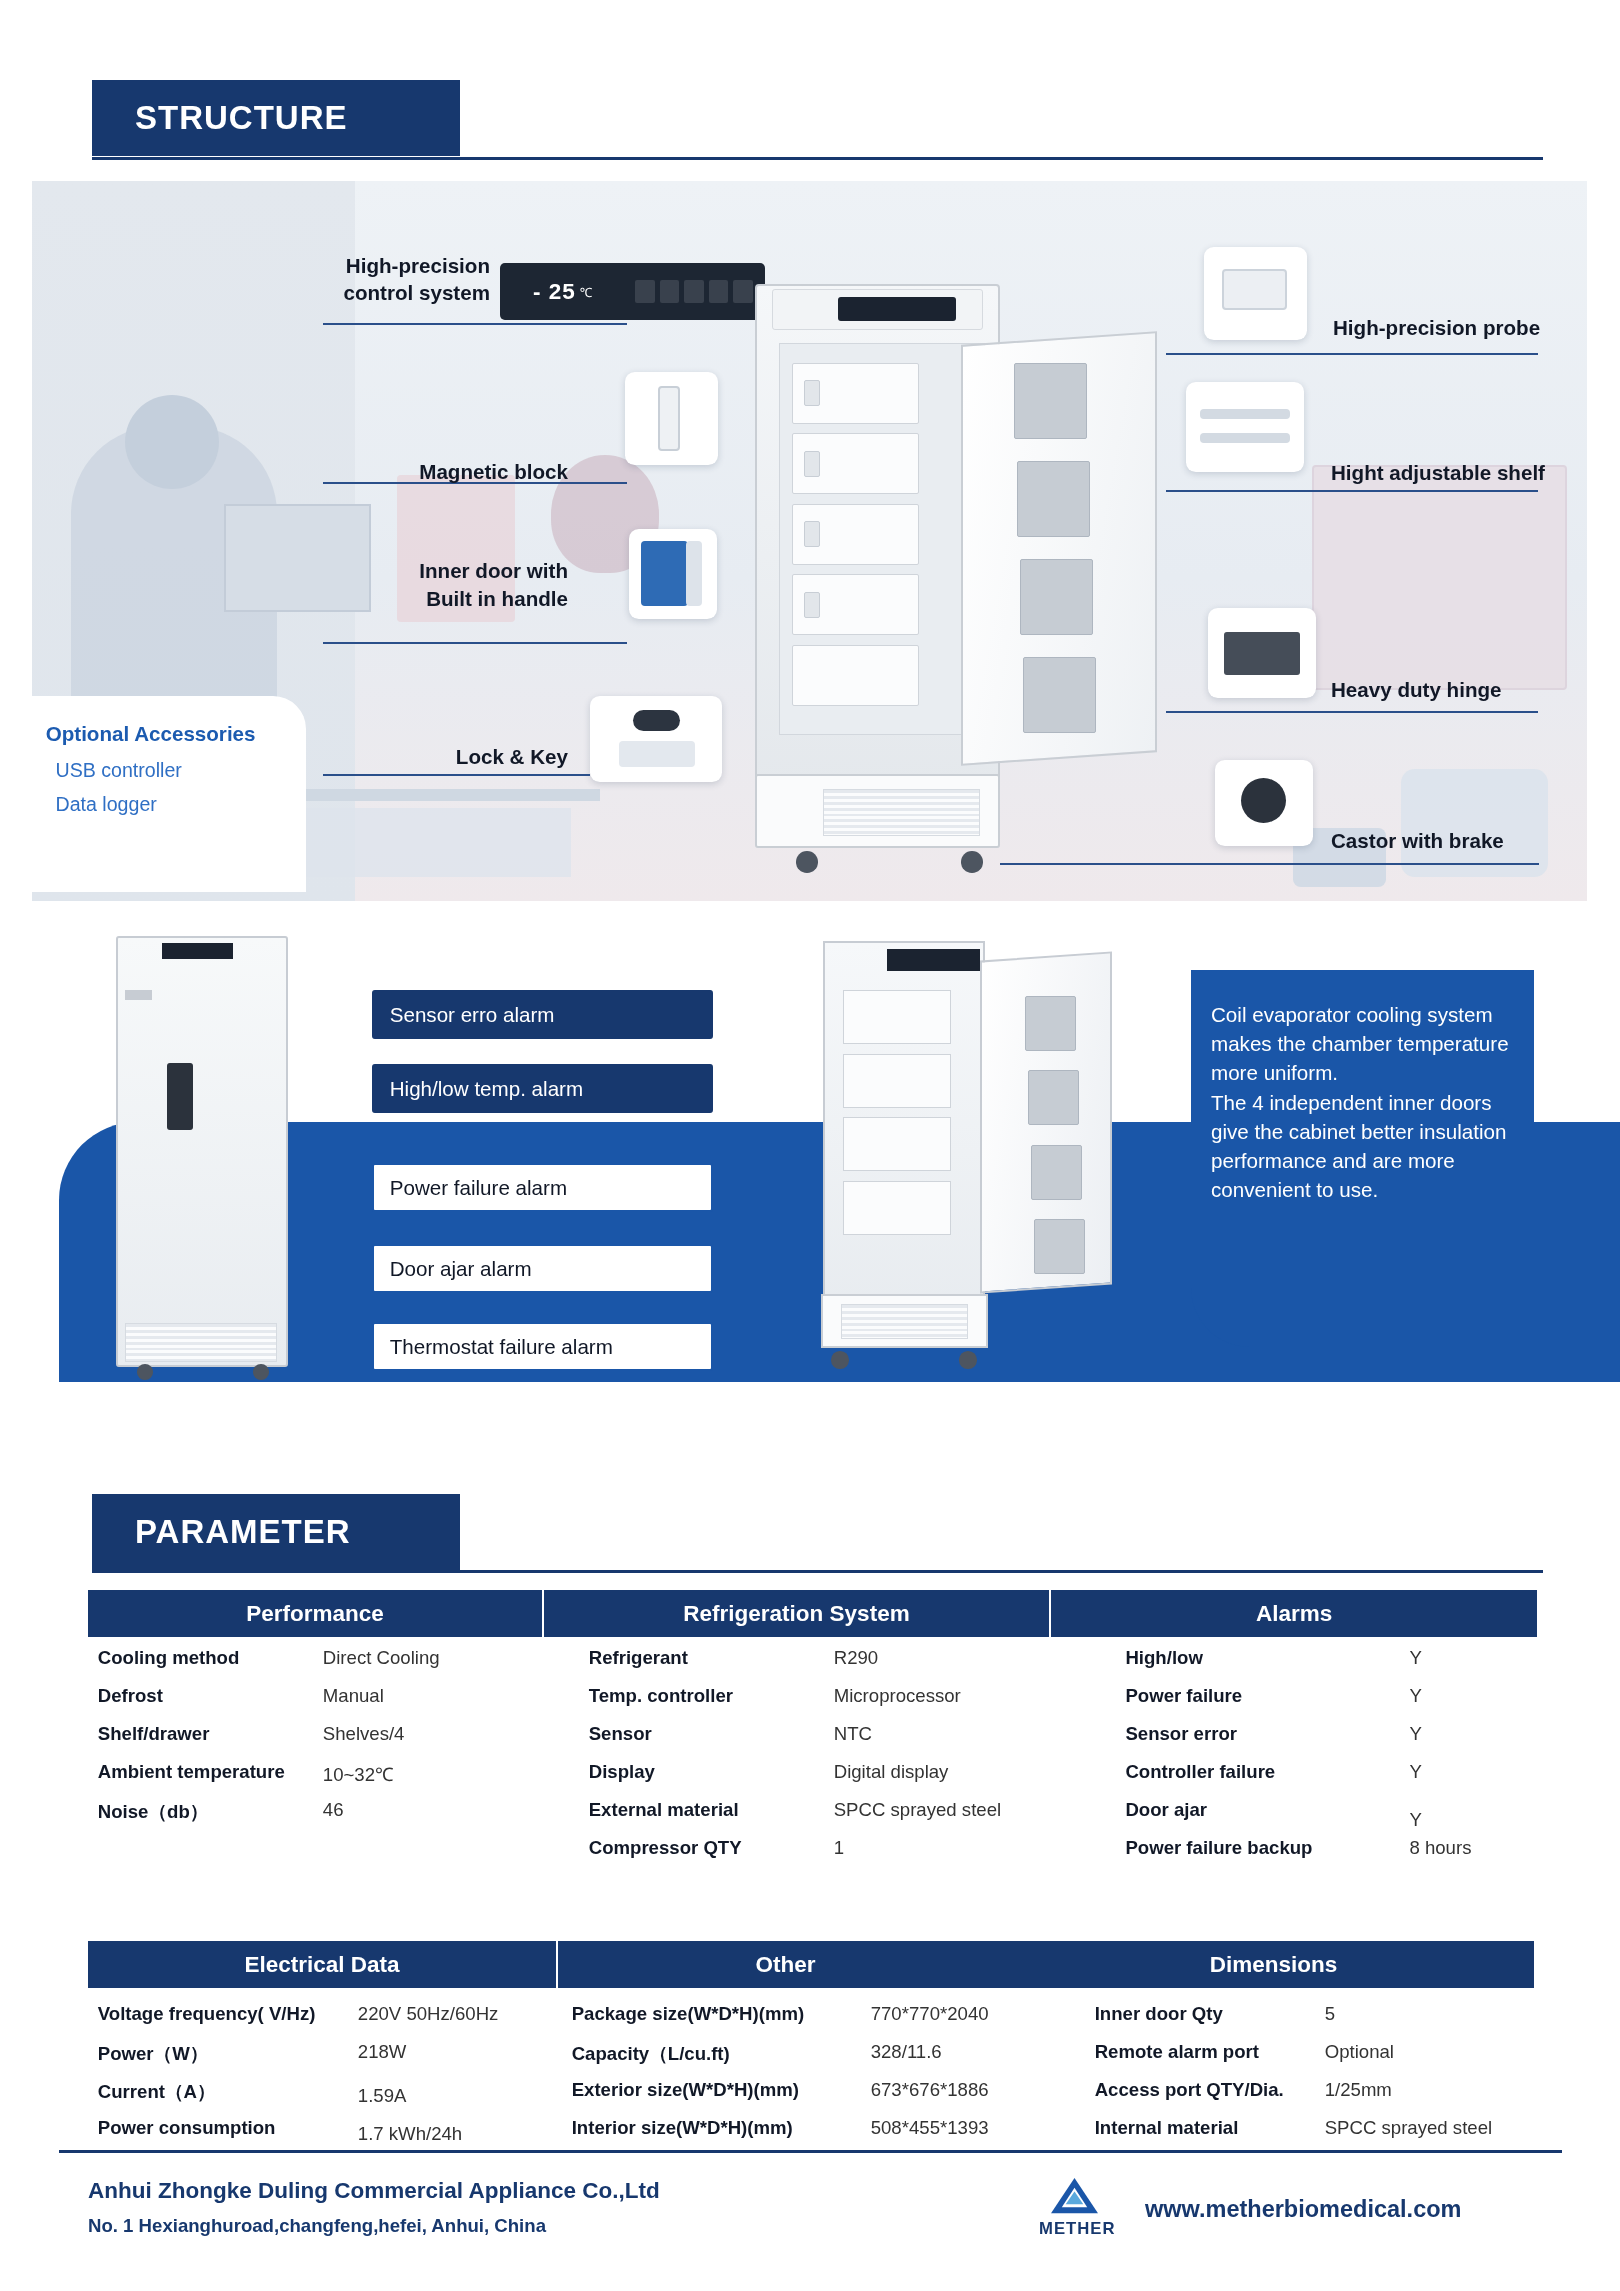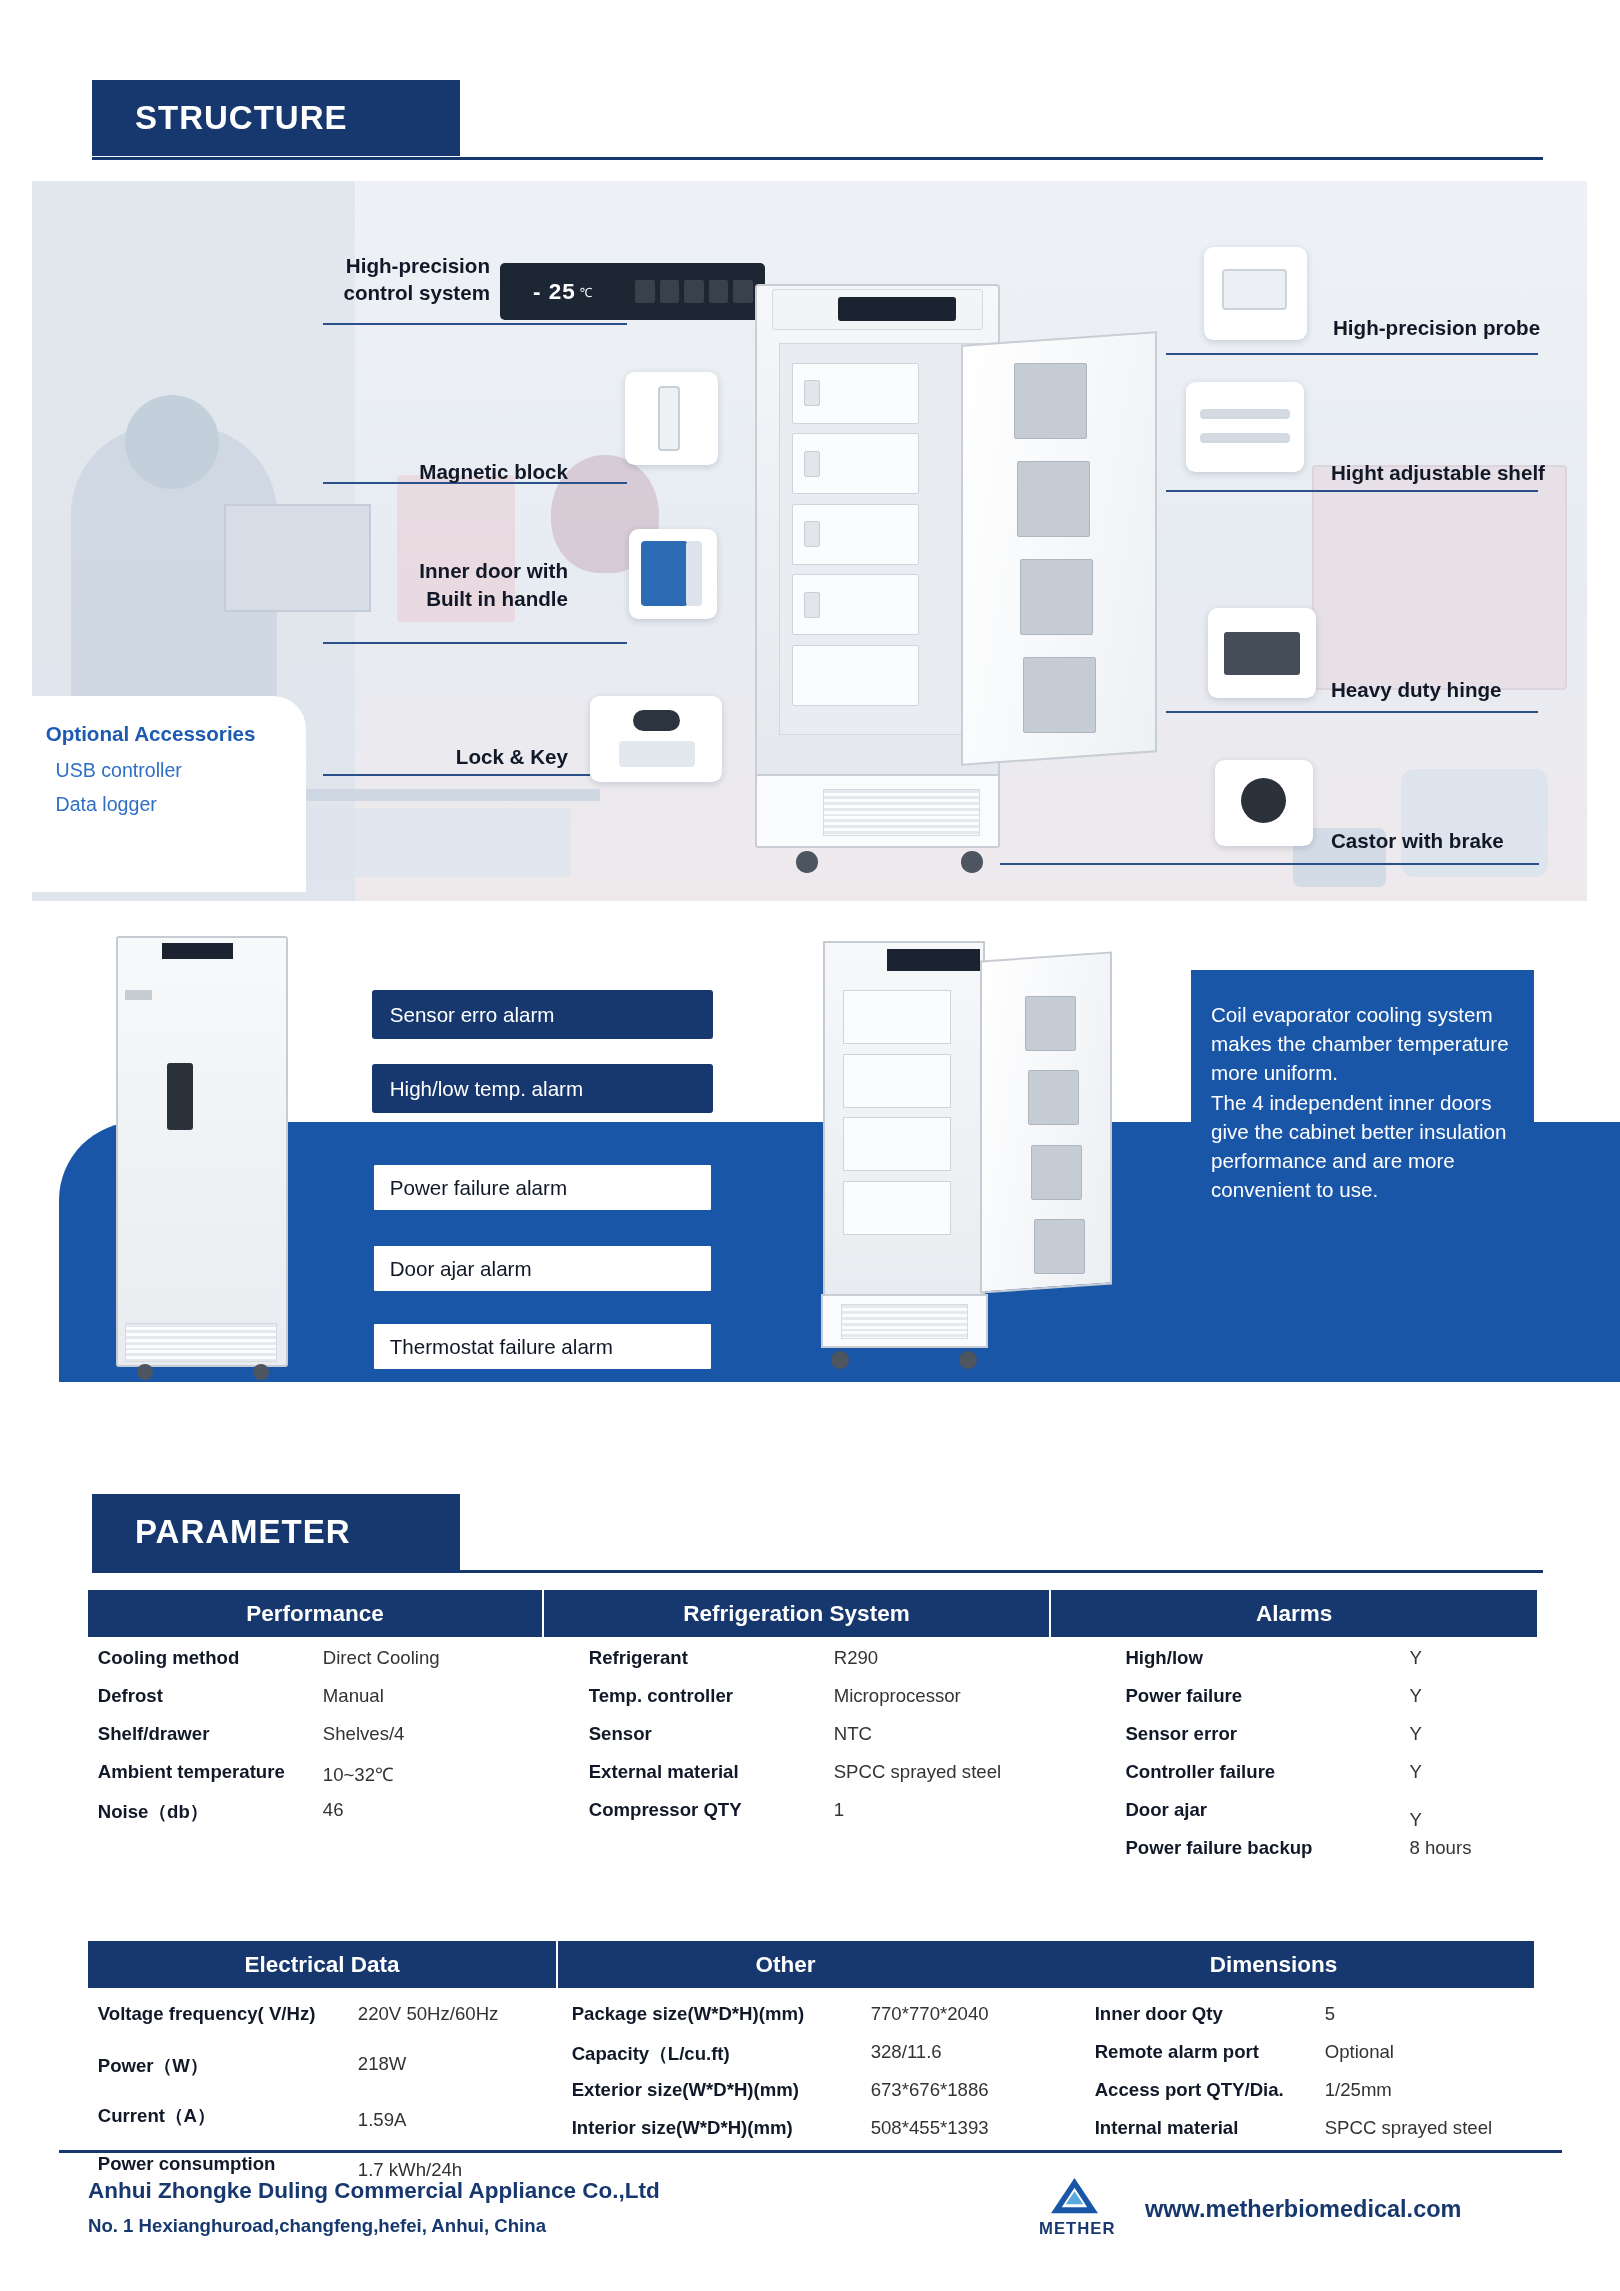--- a/index.html
+++ b/index.html
@@ -437,20 +437,24 @@
         </div>
         <div class="row">
           <span class="k" style="width:245px;">Temp. controller</span>
           <span class="v">Microprocessor</span>
         </div>
         <div class="row">
           <span class="k" style="width:245px;">Sensor</span>
           <span class="v">NTC</span>
         </div>
         <div class="row">
+          <span class="k" style="width:245px;">Display</span>
+          <span class="v">Digital display</span>
+        </div>
+        <div class="row">
           <span class="k" style="width:245px;">External material</span>
           <span class="v">SPCC sprayed steel</span>
         </div>
         <div class="row">
           <span class="k" style="width:245px;">Compressor QTY</span>
           <span class="v">1</span>
         </div>
       </div>
 
       <div class="col" style="width:455px; padding-left:13.7px;">
@@ -482,21 +486,21 @@
     </div>
   </div>
 
   <div class="tbl" style="left:88px; top:1941px; width:1449px;">
     <div class="tbl-head">
       <div style="width:470px;">Electrical Data</div>
       <div style="width:455px; border-right:none;">Other</div>
       <div style="width:523px;">Dimensions</div>
     </div>
     <div class="tbl-body" style="padding-top:9.8px;">
-      <div class="col" style="width:470px; padding-left:9.8px;gap:12px;">
+      <div class="col" style="width:470px; padding-left:9.8px;">
         <div class="row">
           <span class="k" style="width:260px;">Voltage frequency( V/Hz)</span>
           <span class="v">220V 50Hz/60Hz</span>
         </div>
         <div class="row">
           <span class="k" style="width:260px;">Power（W）</span>
           <span class="v">218W</span>
         </div>
         <div class="row">
           <span class="k" style="width:260px;">Current（A）</span>

